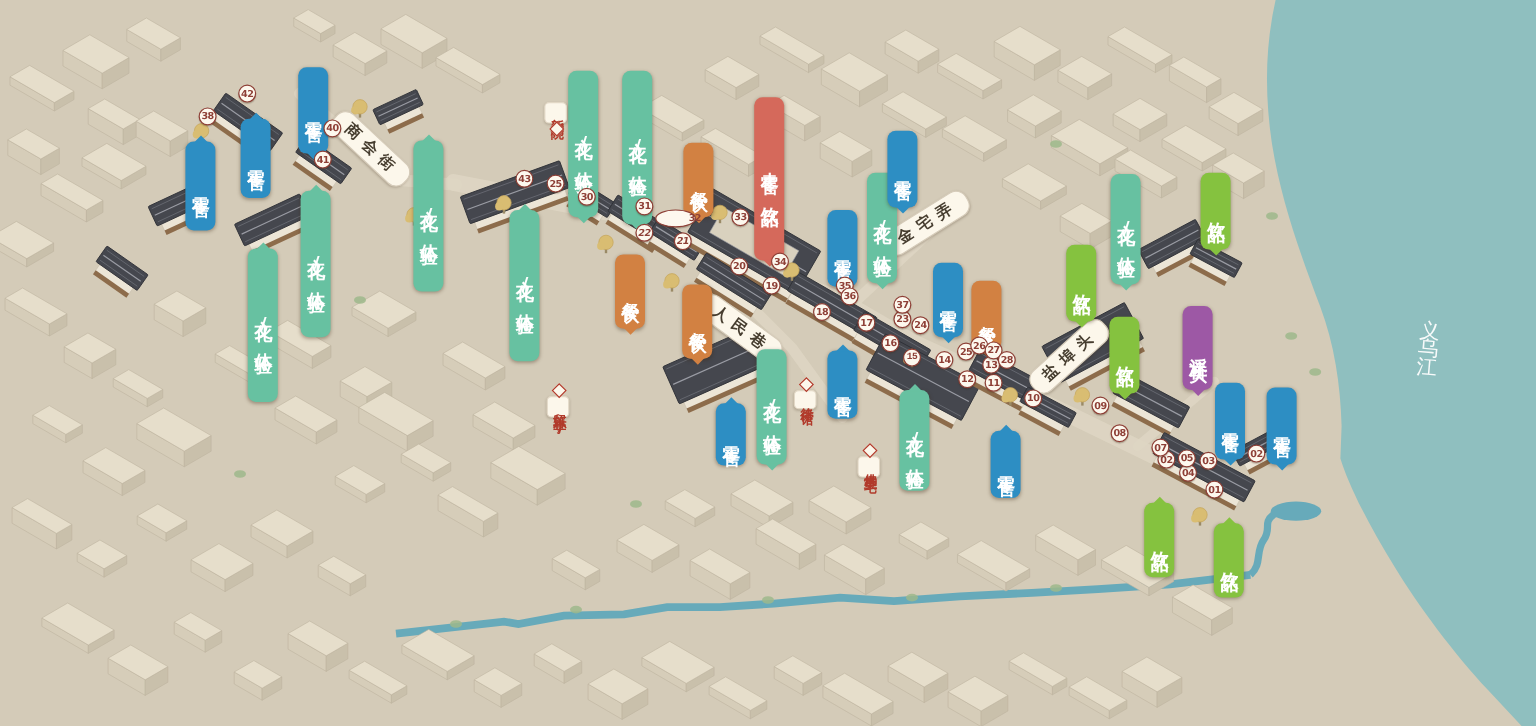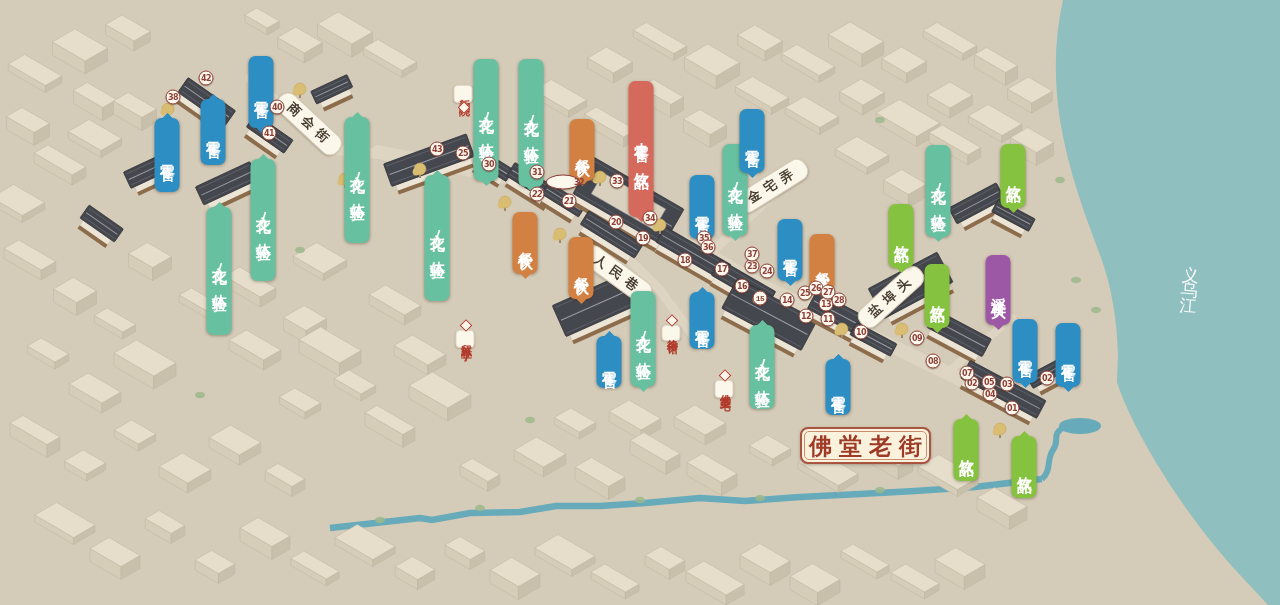--- a/index.html
+++ b/index.html
@@ -861,23 +861,20 @@
         </g>
         <g>
           <ellipse cx="200" cy="395" rx="5" ry="3.2" fill="#9eb98b" opacity="0.85"></ellipse>
         </g>
         <g>
           <ellipse cx="1060" cy="180" rx="5" ry="3.2" fill="#9eb98b" opacity="0.85"></ellipse>
         </g>
       </g>
     </svg>
   <div id="overlay">
-    <div id="plaque">
-      <span>佛堂老街</span>
-    </div>
     <div id="river-label">义乌江</div>
   <div class="pill tail-top" style="--c: #2d8ec3; left: 167px; top: 118px; height: 74px;">零售</div>
       <div class="pill tail-top" style="--c: #2d8ec3; left: 213px; top: 99px; height: 66px;">零售</div>
       <div class="pill tail-bottom" style="--c: #2d8ec3; left: 261px; top: 56px; height: 72px;">零售</div>
       <div class="pill tail-top" style="--c: #67c1a1; left: 219px; top: 207px; height: 128px;">文化/体验</div>
       <div class="pill tail-top" style="--c: #67c1a1; left: 263px; top: 159px; height: 122px;">文化/体验</div>
       <div class="pill tail-top" style="--c: #67c1a1; left: 357px; top: 117px; height: 126px;">文化/体验</div>
       <div class="pill tail-top" style="--c: #67c1a1; left: 437px; top: 175px; height: 126px;">文化/体验</div>
       <div class="pill tail-bottom" style="--c: #67c1a1; left: 486px; top: 59px; height: 122px;">文化/体验</div>
       <div class="pill tail-bottom" style="--c: #67c1a1; left: 531px; top: 59px; height: 128px;">文化/体验</div>

